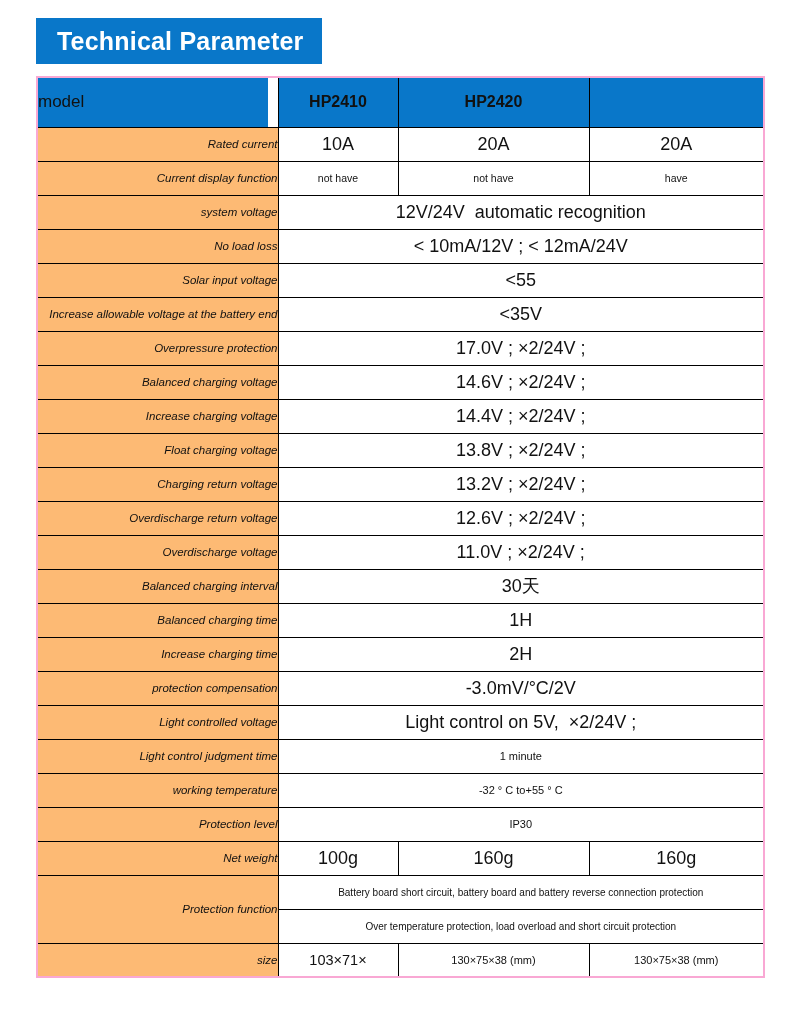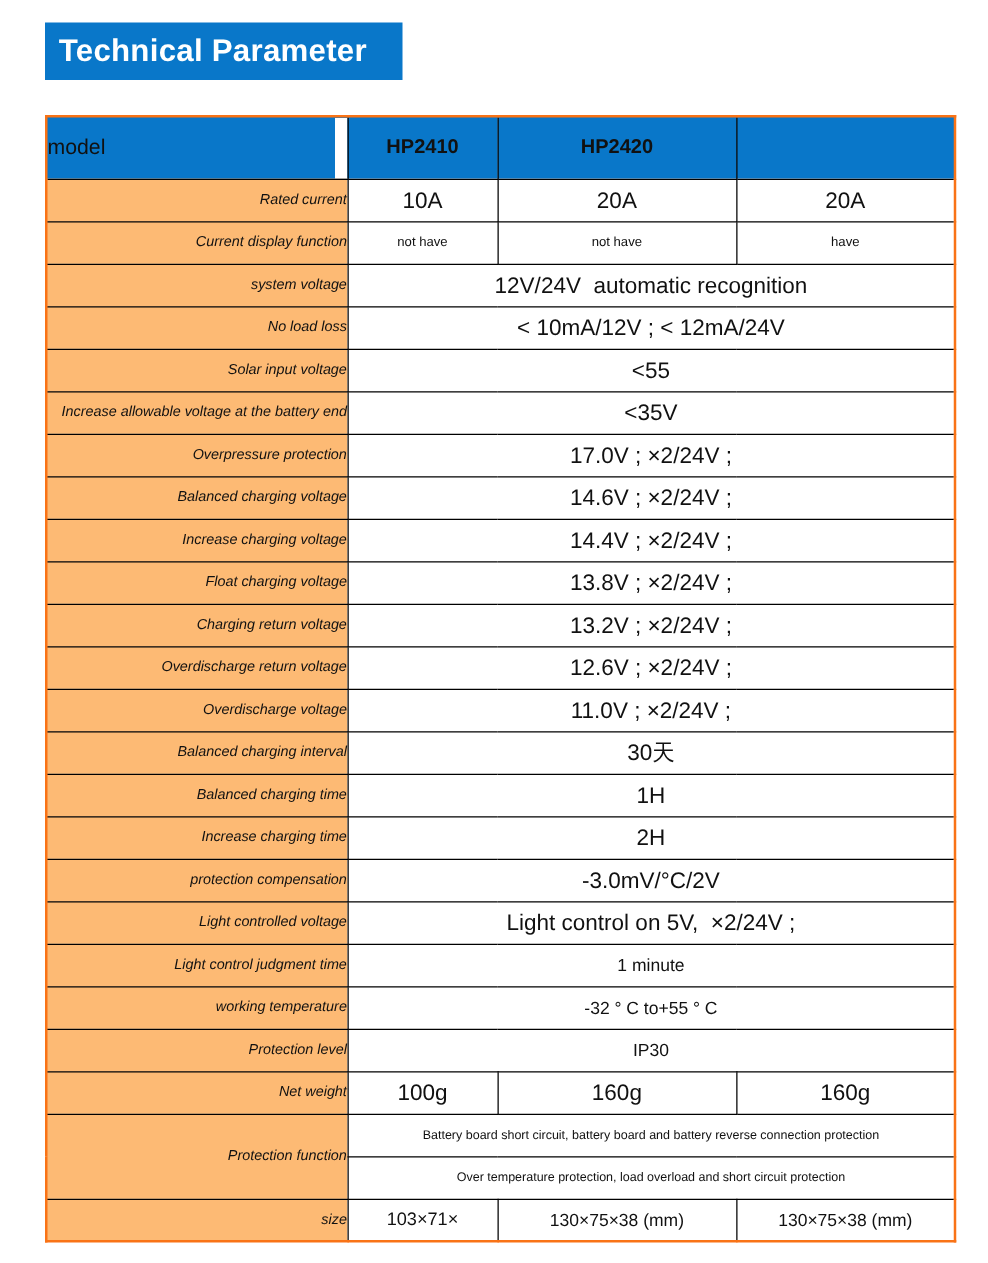--- a/index.html
+++ b/index.html
@@ -18,38 +18,38 @@
   .banner {
     position: absolute;
     left: 36px;
     top: 18px;
     width: 286px;
     height: 46px;
     background: #0977c9;
     display: flex;
     align-items: center;
     box-sizing: border-box;
-    padding-left: 11px;
+    padding-left: 21px;
   }
   .banner h1 {
     margin: 0;
     color: #ffffff;
     font-size: 25px;
     font-weight: bold;
     letter-spacing: 0.2px;
     white-space: nowrap;
   }
   table.spec {
     position: absolute;
     left: 36px;
-    top: 92px;
+    top: 76px;
     width: 727px;
     border-collapse: collapse;
     table-layout: fixed;
-    border: 2px solid #f97316;
+    border: 2px solid #f9a8d4;
     padding-left: 48px;
   }
   table.spec th, table.spec td {
     border: 1px solid #000000;
     padding: 0;
     box-sizing: border-box;
     color: #111111;
     vertical-align: middle;
   }
   thead th {
@@ -78,21 +78,21 @@
     padding-right: 4px;
     height: 34px;
     font-style: italic;
   }
   td.val {
     text-align: center;
     font-size: 18px;
     background: #ffffff;
   }
   td.val.small { font-size: 10.5px; }
-  td.val.md    { font-size: 14px; }
+  td.val.md    { font-size: 11px; }
   td.val.sz1   { font-size: 14.5px; text-align: center; }
   tr.protection-sub td.val { height: 34px; font-size: 10px; }
 </style>
 </head>
 <body>
 
 <div class="page">
 
   <div class="banner">
     <h1>Technical Parameter</h1>

